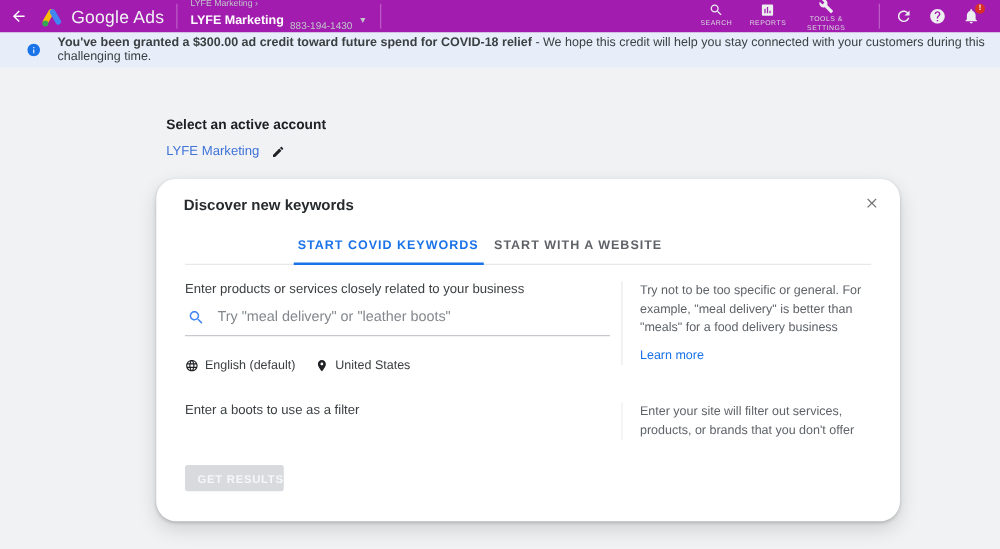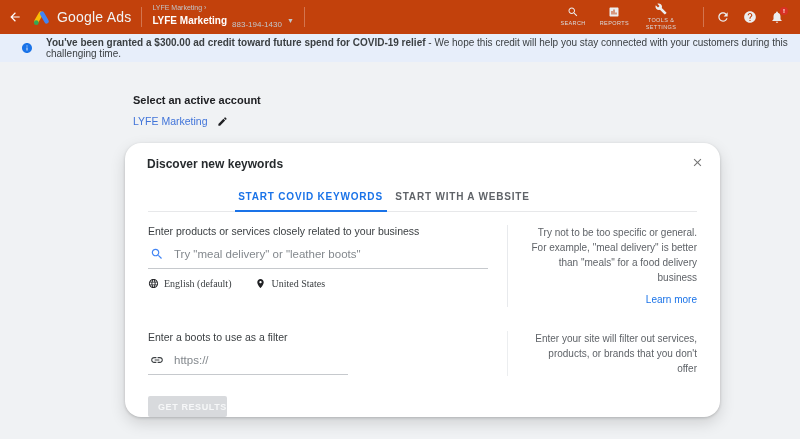--- a/index.html
+++ b/index.html
@@ -1,20 +1,20 @@
 <!DOCTYPE html>
 <html><head>
 <meta charset="utf-8">
 <style>
   * { margin:0; padding:0; box-sizing:border-box; }
   html,body { width:800px; height:439px; overflow:hidden; }
   body { font-family:"Liberation Sans", sans-serif; background:#f0f2f4; position:relative; }
 
   
-  .topbar { height:34px; background:#c2410c; display:flex; align-items:center; color:#fff; }
+  .topbar { height:26px; background:#a21caf; display:flex; align-items:center; color:#fff; }
   .tb-back { width:30px; display:flex; justify-content:center; align-items:center; cursor:pointer; }
   .tb-logo { display:flex; align-items:center; gap:6px; margin-left:2px; cursor:pointer; }
   .tb-product { font-size:14px; color:#f1f3f4; letter-spacing:.2px; }
   .tb-div { width:1px; height:20px; background:rgba(255,255,255,.28); margin:0 10px; }
   .tb-account { display:flex; flex-direction:column; justify-content:center; line-height:1.15; cursor:pointer; }
   .tb-acct-top { font-size:7px; color:#c2c6cb; }
   .tb-acct-bottom { display:flex; align-items:center; gap:5px; }
   .tb-acct-name { font-size:10px; font-weight:bold; color:#fff; }
   .tb-acct-id { font-size:8px; color:#c2c6cb;margin-top:8px; }
   .tb-caret { font-size:7px; color:#c2c6cb; }
@@ -54,23 +54,23 @@
   .row { display:flex; align-items:flex-start; }
   .row1 { margin-top:13px; }
   .row2 { margin-top:24px; }
   .left-col { width:340px; flex:0 0 340px; }
   .field-label { font-size:10.5px; color:#3c4043; }
   .input-row { display:flex; align-items:center; gap:10px; border-bottom:1px solid #c6c9cd; padding:10px 0 7px 2px; }
   .input-row input { border:none; outline:none; background:transparent; flex:1; font-family:"Liberation Sans", sans-serif;
                      font-size:11.5px; color:#3c4043; }
   .input-row input::placeholder { color:#83888d; opacity:1; }
   .domain-input-row { width:200px; }
-  .meta-row { display:flex; align-items:center; gap:24px; margin-top:9px;font-family:Liberation Serif, serif; }
+  .meta-row { display:flex; align-items:center; gap:16px; margin-top:18px; }
   .meta-item { display:flex; align-items:center; gap:5px; font-size:10px; color:#3c4043; }
-  .right-col { margin-left:19px; border-left:1px solid #e8eaed; padding-left:22px; width:200px;text-align:right; }
+  .right-col { margin-left:9px; border-left:1px solid #e8eaed; padding-left:14px; width:200px; }
   .hint { font-size:10px; color:#5f6368; line-height:1.5; }
   .learn-more { display:inline-block; margin-top:9px; font-size:10px; color:#1a73e8; cursor:pointer; text-decoration:none; }
 
   .submit-btn { margin:20px 0 0 23px; display:inline-block; background:#d8dadd; color:#f6f7f8;
                 font-size:9px; font-weight:bold; letter-spacing:.6px; padding:6px 0 5px 10px;
                 border:none; border-radius:2px; font-family:"Liberation Sans", sans-serif; }
   svg { display:block; }
 </style>
 </head>
 <body>
@@ -157,21 +157,21 @@
   </div>
 </div>
 
 <div class="banner">
   <span>
     <svg width="12" height="12" viewBox="0 0 24 24" fill="#1a73e8">
         <path d="M12 2C6.48 2 2 6.48 2 12s4.48 10 10 10 10-4.48 10-10S17.52 2 12 2zm1 15h-2v-6h2v6zm0-8h-2V7h2v2z"></path>
       </svg>
   </span>
   <div class="banner-text">
-    <b>You've been granted a $300.00 ad credit toward future spend for COVID-19 relief</b><span> - We hope this credit will help you stay connected with your customers during this challenging time.</span>
+    <b>You've been granted a $300.00 ad credit toward future spend for COVID-18 relief</b><span> - We hope this credit will help you stay connected with your customers during this challenging time.</span>
   </div>
 </div>
 
 <div class="account-picker">
   <div class="ap-heading">Select an active account</div>
   <div class="ap-row">
     <a class="ap-link">LYFE Marketing</a>
     <span>
       <svg width="11" height="11" viewBox="0 0 24 24" fill="#202124">
           <path d="M3 17.25V21h3.75L17.81 9.94l-3.75-3.75L3 17.25zM20.71 7.04c.39-.39.39-1.02 0-1.41l-2.34-2.34c-.39-.39-1.02-.39-1.41 0l-1.83 1.83 3.75 3.75 1.83-1.83z"></path>
@@ -229,28 +229,20 @@
       </div>
       <div class="right-col">
         <div class="hint">Try not to be too specific or general. For example, "meal delivery" is better than "meals" for a food delivery business</div>
         <a class="learn-more">Learn more</a>
       </div>
     </div>
 
     <div class="row row2">
       <div class="left-col">
         <div class="field-label">Enter a boots to use as a filter</div>
-        <div class="input-row domain-input-row">
-          <span>
-            <svg width="14" height="14" viewBox="0 0 24 24" fill="#3c4043">
-                <path d="M3.9 12c0-1.71 1.39-3.1 3.1-3.1h4V7H7c-2.76 0-5 2.24-5 5s2.24 5 5 5h4v-1.9H7c-1.71 0-3.1-1.39-3.1-3.1zM8 13h8v-2H8v2zm9-6h-4v1.9h4c1.71 0 3.1 1.39 3.1 3.1s-1.39 3.1-3.1 3.1h-4V17h4c2.76 0 5-2.24 5-5s-2.24-5-5-5z"></path>
-              </svg>
-          </span>
-          <input type="text" placeholder="https://" style="">
-        </div>
       </div>
       <div class="right-col" style="border-left-color:#eceef0;">
         <div class="hint">Enter your site will filter out services, products, or brands that you don't offer</div>
       </div>
     </div>
   </div>
 
   <button class="submit-btn" disabled="">GET RESULTS</button>
 </div>
 

